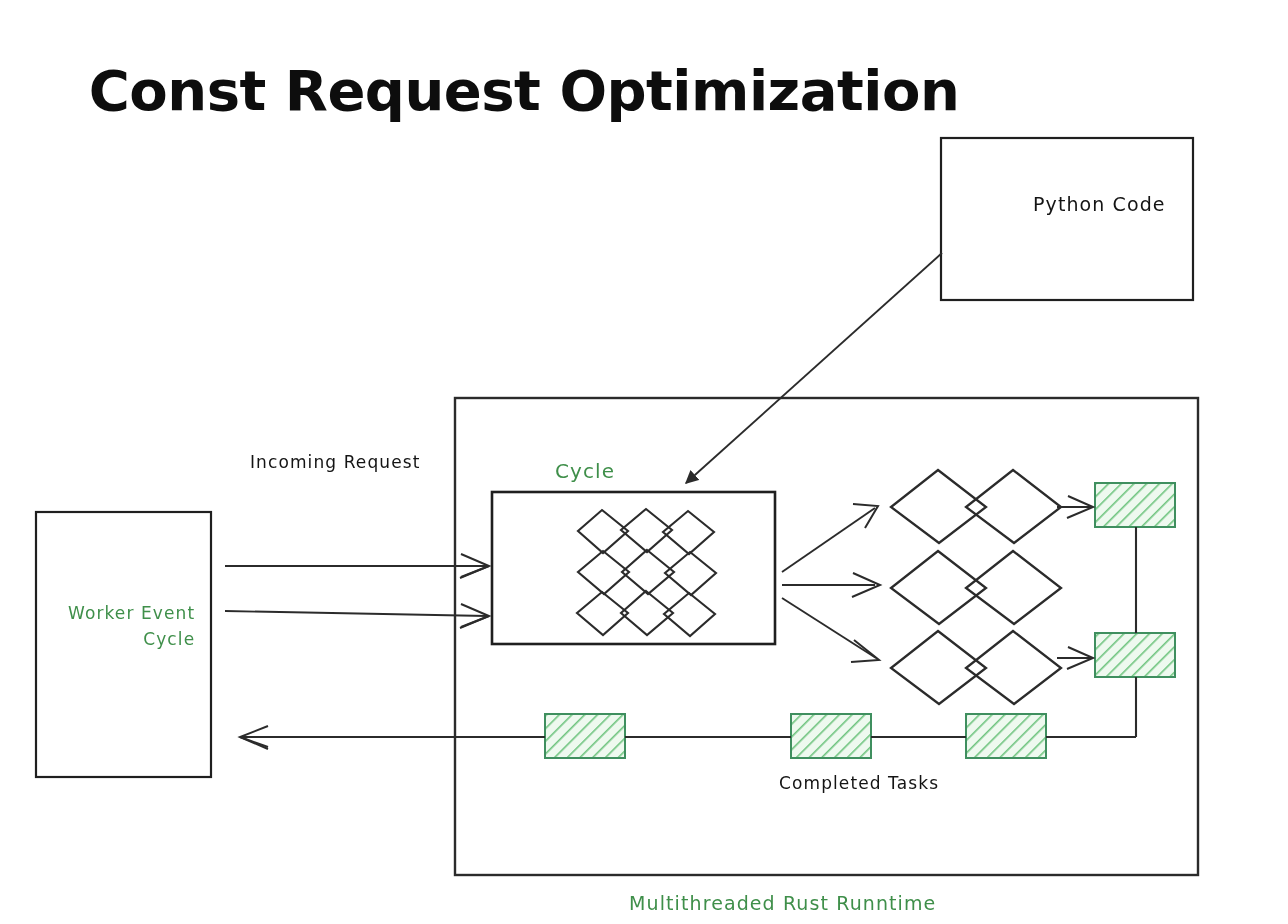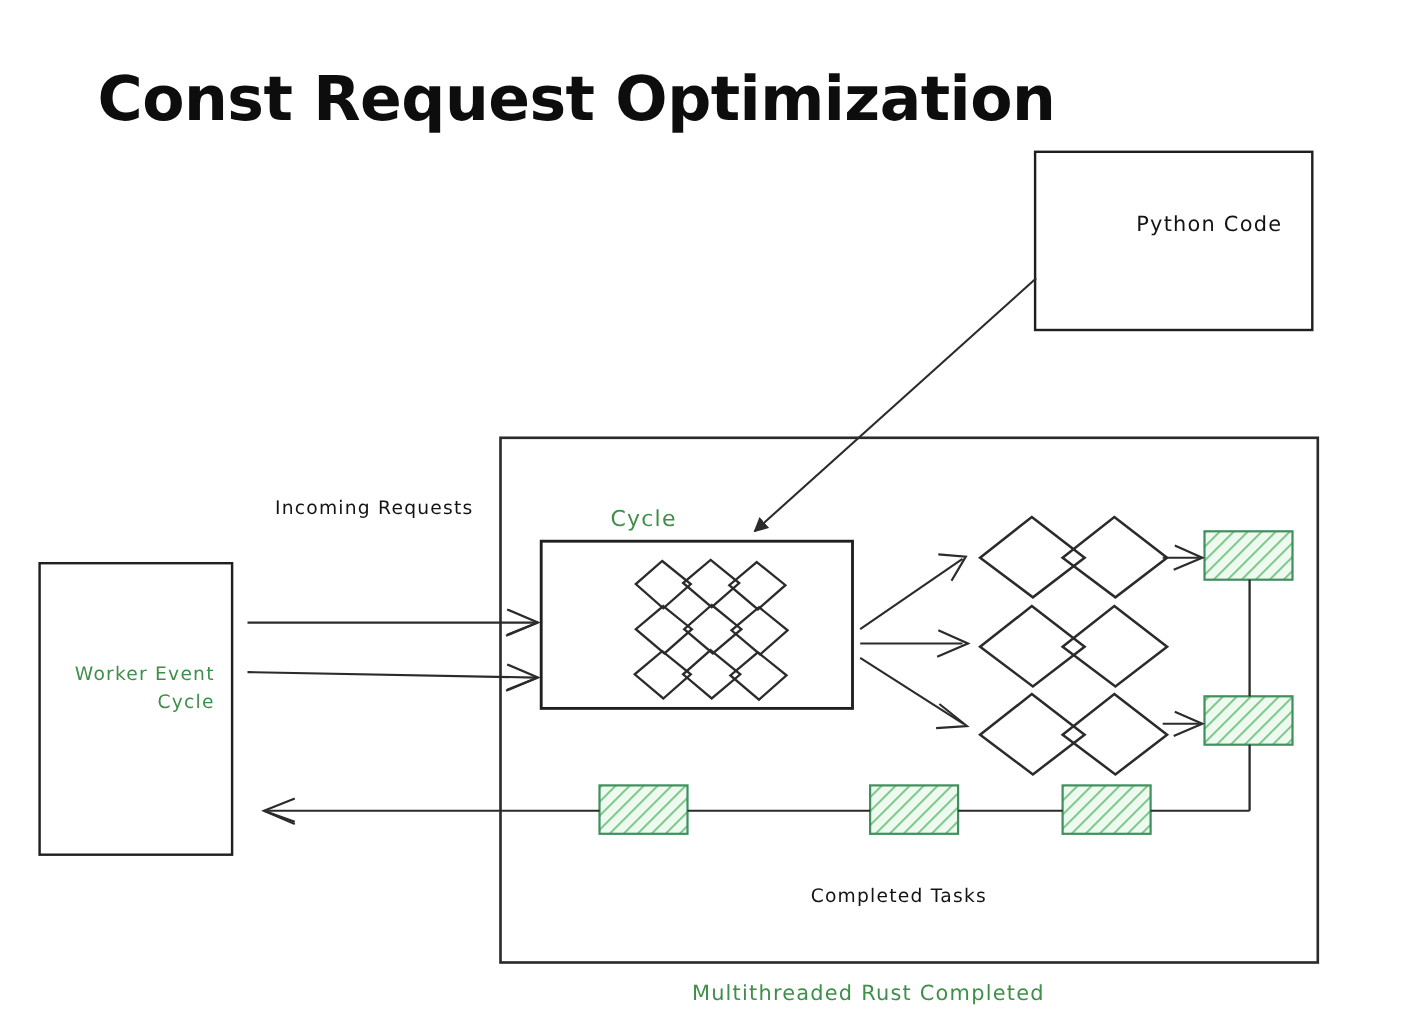--- a/index.html
+++ b/index.html
@@ -43,21 +43,21 @@
     color: #141414;
     position: absolute;
     white-space: pre;
   }
   .hand.green { color: #3f8f4a; }
 
   .lbl-python   { left: 990px; top: 193px; font-size: 19px; margin-left: 43px; }
   .lbl-worker   { left: 68px;  top: 600px; line-height: 26px; white-space: pre-line; text-align: right; }
   .lbl-router   { left: 555px; top: 459px; font-size: 20px; }
   .lbl-incoming { left: 250px; top: 452px; }
-  .lbl-completed{ left: 737px; top: 773px; margin-top: 32px; }
+  .lbl-completed{ left: 779px; top: 773px; }
   .lbl-runtime  { left: 629px; top: 892px; font-size: 19px; }
 </style>
 </head>
 <body>
 
 <div class="title">Const Request Optimization</div>
 
 <svg id="canvas" viewBox="0 0 1288 924">
   <defs>
     <pattern id="greenHatch" width="9" height="9" patternUnits="userSpaceOnUse" patternTransform="rotate(45)">
@@ -179,17 +179,17 @@
   </g>
 </svg>
 
 <div class="hand lbl-python">Python Code</div>
 
 <div class="hand green lbl-worker">Worker Event
 Cycle</div>
 
 <div class="hand green lbl-router">Cycle</div>
 
-<div class="hand lbl-incoming">Incoming Requests</div>
+<div class="hand lbl-incoming">Incoming Request</div>
 
 <div class="hand lbl-completed">Completed Tasks</div>
 
-<div class="hand green lbl-runtime">Multithreaded Rust Completed</div>
+<div class="hand green lbl-runtime">Multithreaded Rust Runntime</div>
 
 </body></html>

